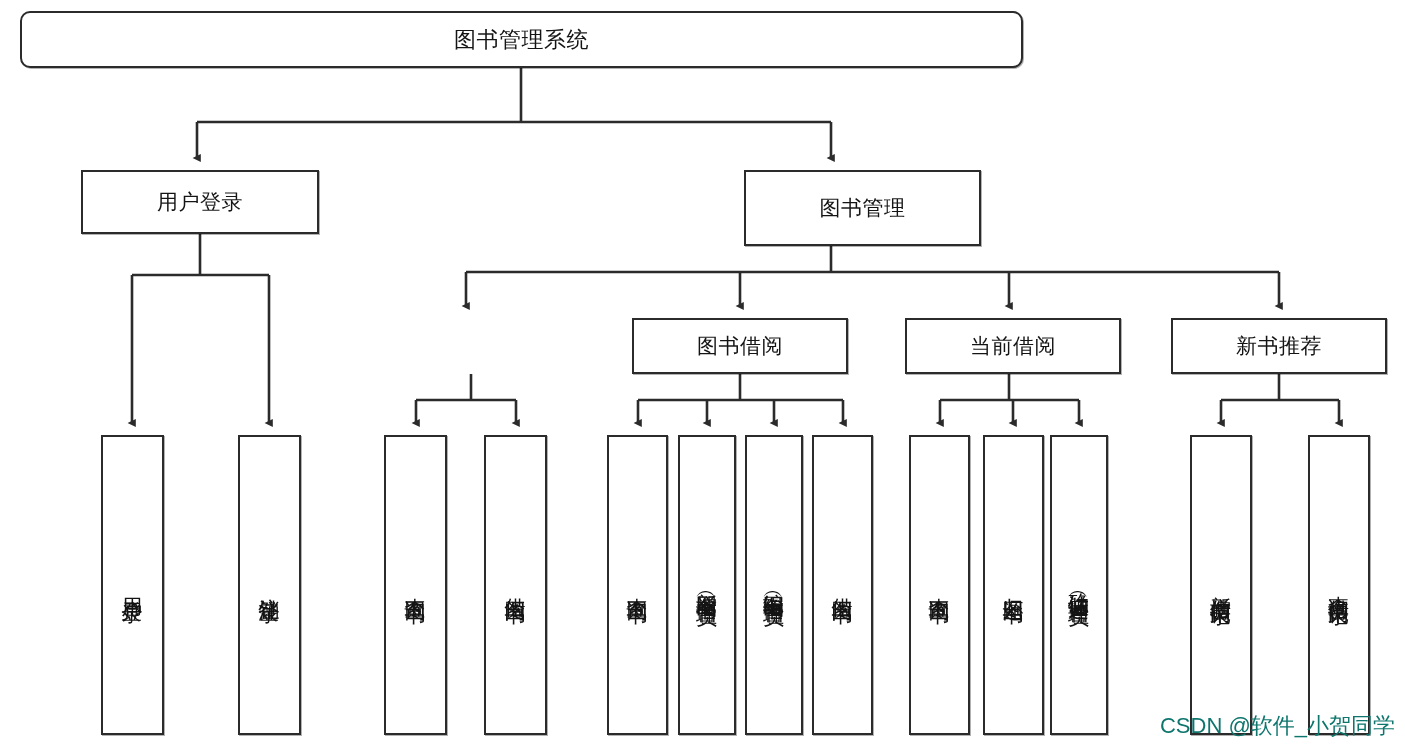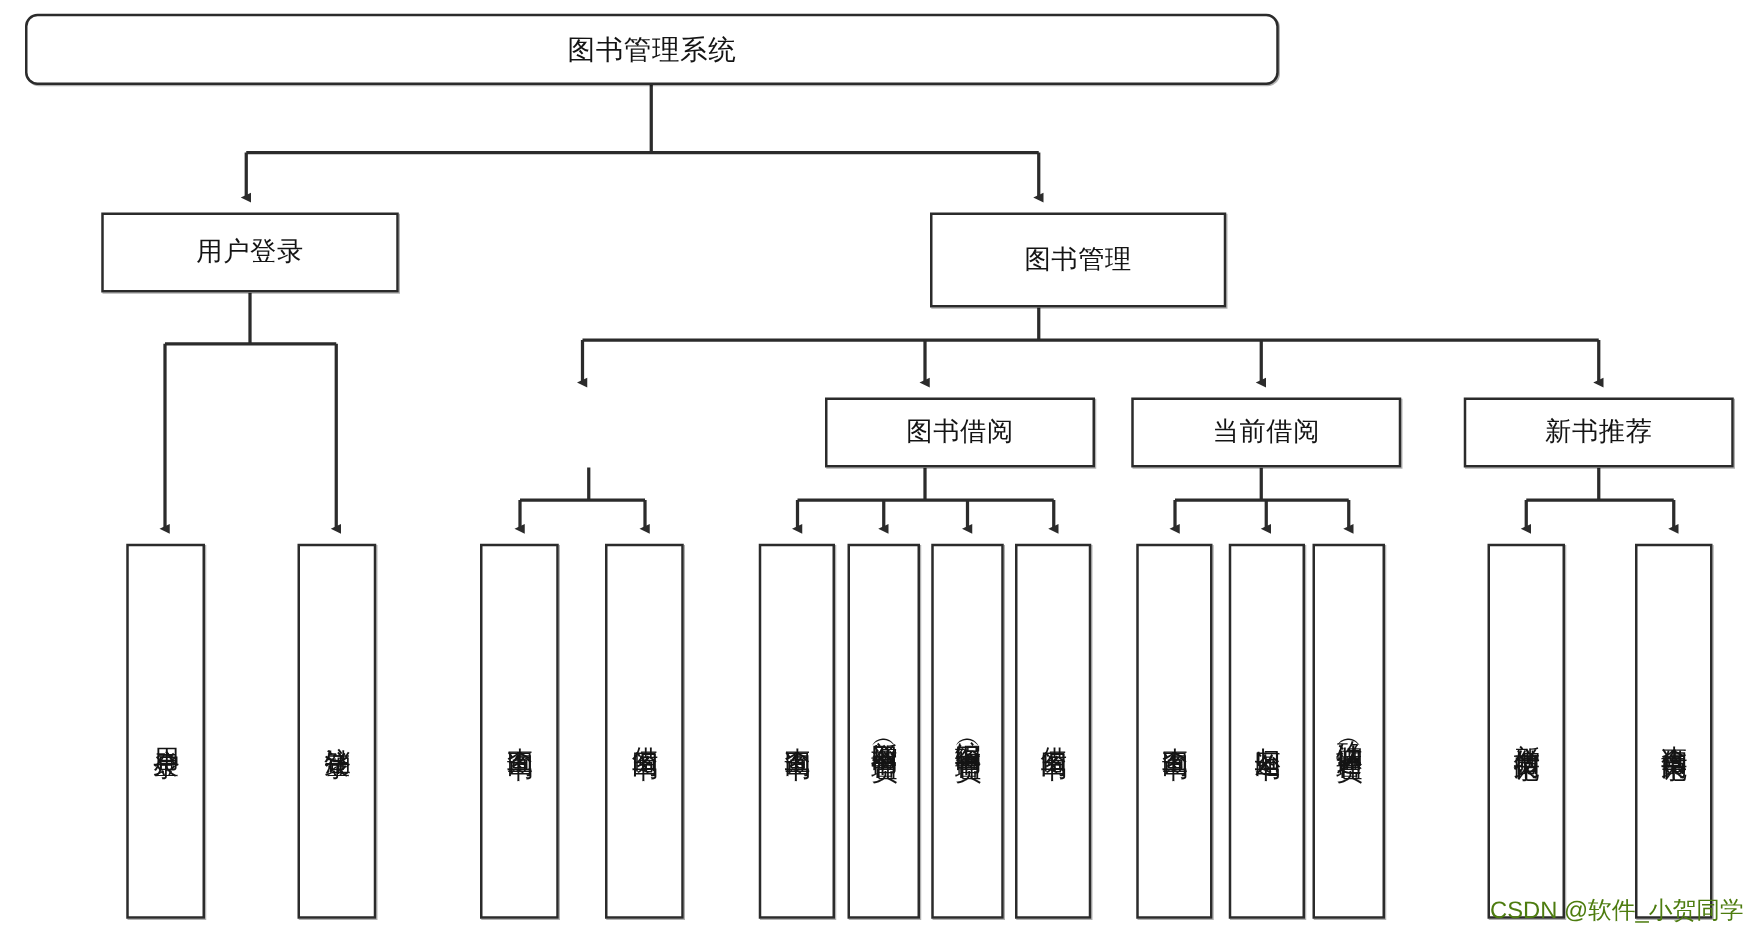--- a/index.html
+++ b/index.html
@@ -54,22 +54,22 @@
     white-space: nowrap;
   }
   .node.lvl0 .node-label { font-size: 22px; }
   .node.lvl1 .node-label { font-size: 21px; }
   .node.lvl2 .node-label { font-size: 21px; }
 
   #watermark {
     position: absolute;
     right: 10px;
     bottom: 6px;
-    font-size: 19px;
-    color: #4d7c0f;
+    font-size: 22px;
+    color: #0f766e;
     white-space: nowrap;
     user-select: none;
     margin-top: 44px;
   }
 </style>
 </head>
 <body>
 
 <div id="diagram-canvas">
 
@@ -127,21 +127,21 @@
     <span class="node-label">图书管理系统</span>
   </div>
 
   <div class="node lvl1" style="left:81px; top:170px; width:238px; height:64px;">
     <span class="node-label">用户登录</span>
   </div>
   <div class="node lvl1" style="left:712px; top:170px; width:237px; height:76px;margin-left:32px;">
     <span class="node-label">图书管理</span>
   </div>
 
-  <div class="node lvl2" style="left:660px; top:318px; width:216px; height:56px;">
+  <div class="node lvl2" style="left:632px; top:318px; width:216px; height:56px;">
     <span class="node-label">图书借阅</span>
   </div>
   <div class="node lvl2" style="left:905px; top:318px; width:216px; height:56px;">
     <span class="node-label">当前借阅</span>
   </div>
   <div class="node lvl2" style="left:1171px; top:318px; width:216px; height:56px;">
     <span class="node-label">新书推荐</span>
   </div>
 
   <div class="node vertical" style="left:101px; top:435px; width:63px; height:300px;">

